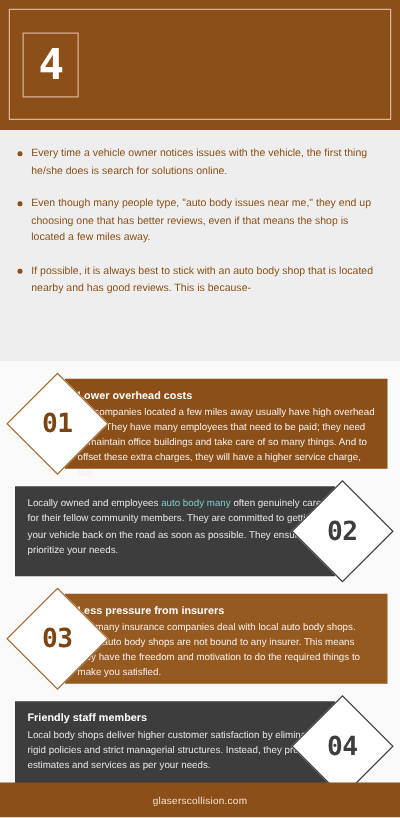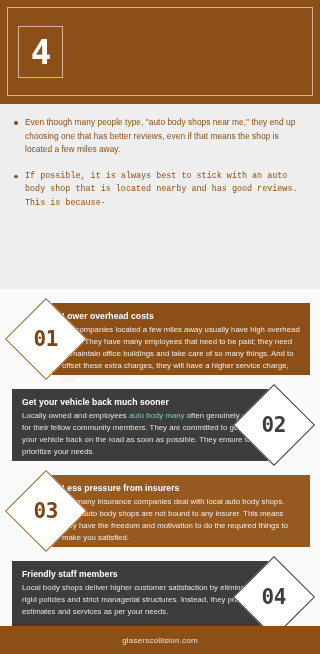--- a/index.html
+++ b/index.html
@@ -66,21 +66,21 @@
   .bullets ul { list-style: none; }
   .bullets li {
     position: relative;
     padding-left: 13px;
     color: #8b4f17;
     font-size: 8.4px;
     line-height: 1.62;
     margin-bottom: 13px;
     letter-spacing: 0.02px;
   }
-  .bullets li:last-child { margin-bottom: 0; font-family: Liberation Mono, monospace; }
+  .bullets li:last-child { margin-bottom: 0; }
   .bullets li::before {
     content: "";
     position: absolute;
     left: 2px;
     top: 5px;
     width: 3.5px;
     height: 3.5px;
     border-radius: 50%;
     background: #8b4f17;
   }
@@ -190,40 +190,40 @@
 <div class="header">
   <div class="header-inner">
     <div class="num-box">
       <span>4</span>
     </div>
   </div>
 </div>
 
 <div class="bullets">
   <ul>
-    <li>Even though many people type, "auto body shops near me," they end up choosing one that has better reviews, even if that means the shop is located a few miles away.</li>
+    <li>Every time a vehicle owner notices issues with the vehicle, the first thing he/she does is search for solutions online.</li>
+    <li>Even though many people type, "auto body issues near me," they end up choosing one that has better reviews, even if that means the shop is located a few miles away.</li>
     <li>If possible, it is always best to stick with an auto body shop that is located nearby and has good reviews. This is because-</li>
   </ul>
 </div>
 
 <div class="cards">
 
   <div class="card-row row-left">
     <div class="card-body card-brown">
       <div class="card-title">Lower overhead costs</div>
       <div class="card-text">Big companies located a few miles away usually have high overhead costs. They have many employees that need to be paid; they need to maintain office buildings and take care of so many things. And to offset these extra charges, they will have a higher service charge, too.</div>
     </div>
     <div class="diamond d-brown pos-left">
       <span>01</span>
     </div>
   </div>
 
   <div class="card-row row-right">
     <div class="card-body card-dark">
-      <div class="card-title">Get your vehicle back much sooner</div>
       <div class="card-text"><span>Locally owned and employees </span><a href="#">auto body many</a><span> often genuinely care for their fellow community members. They are committed to getting your vehicle back on the road as soon as possible. They ensure to prioritize your needs.</span></div>
     </div>
     <div class="diamond d-dark pos-right">
       <span>02</span>
     </div>
   </div>
 
   <div class="card-row row-left">
     <div class="card-body card-brown-light">
       <div class="card-title">Less pressure from insurers</div>

